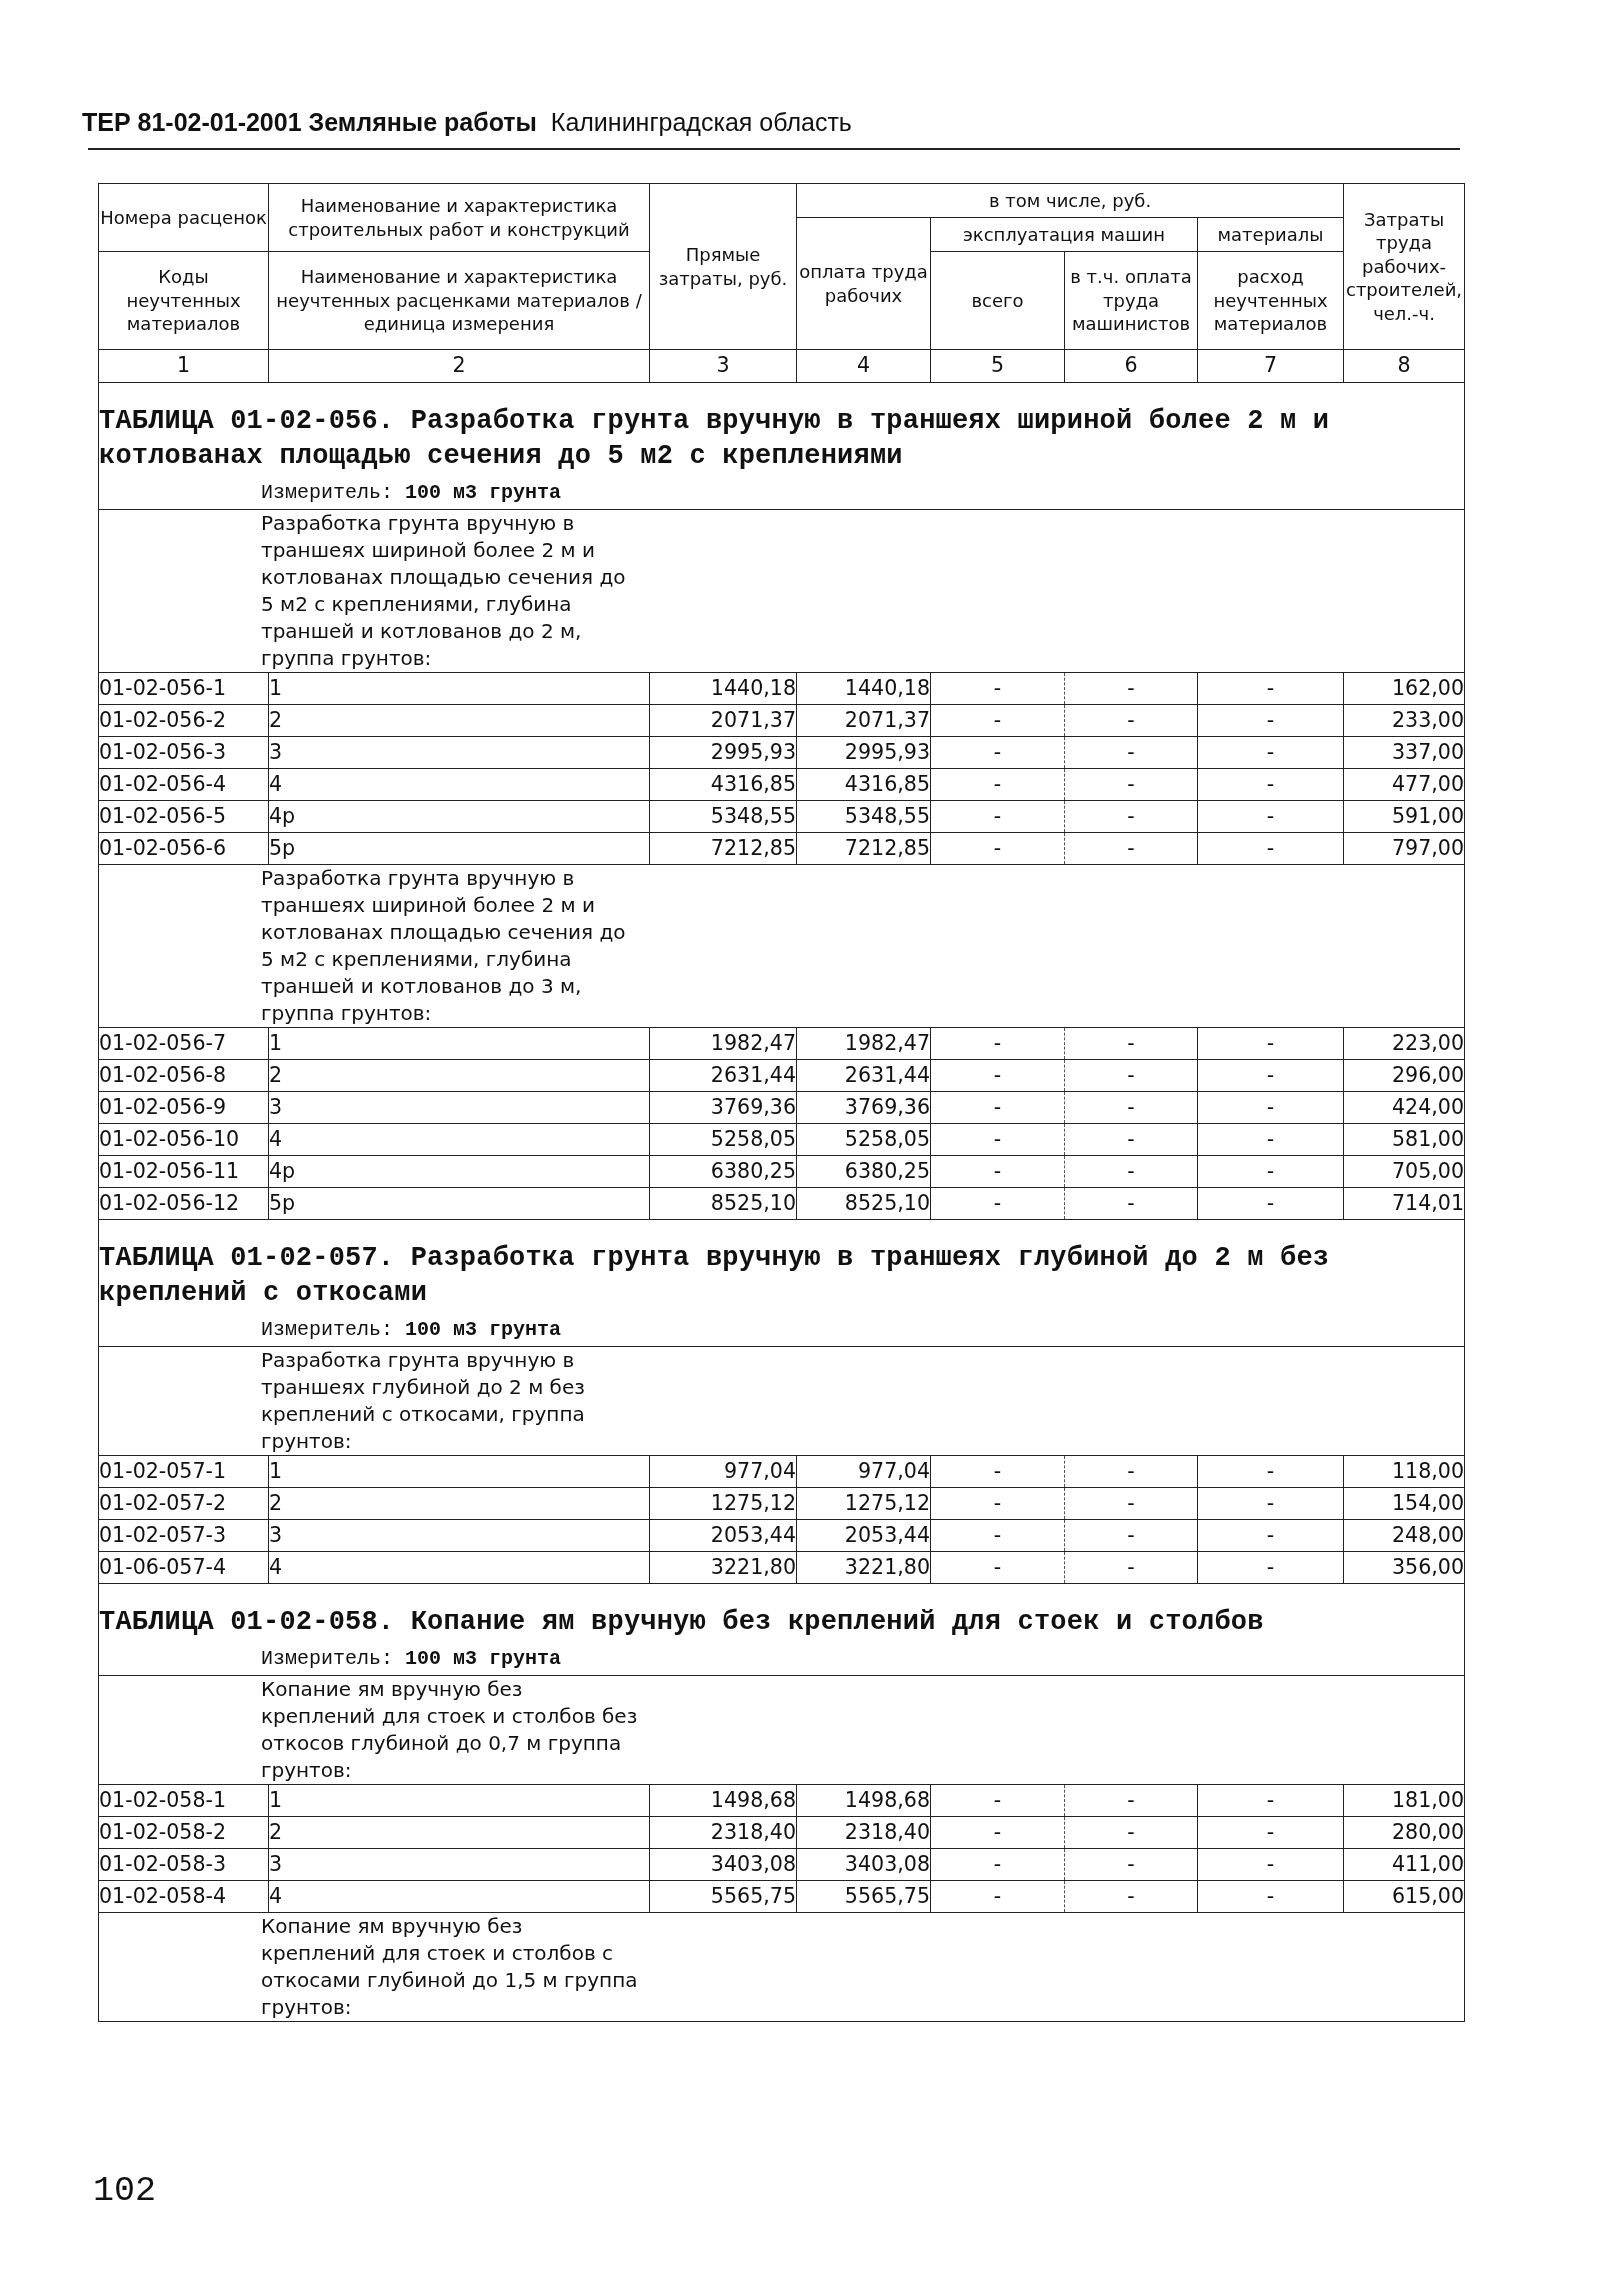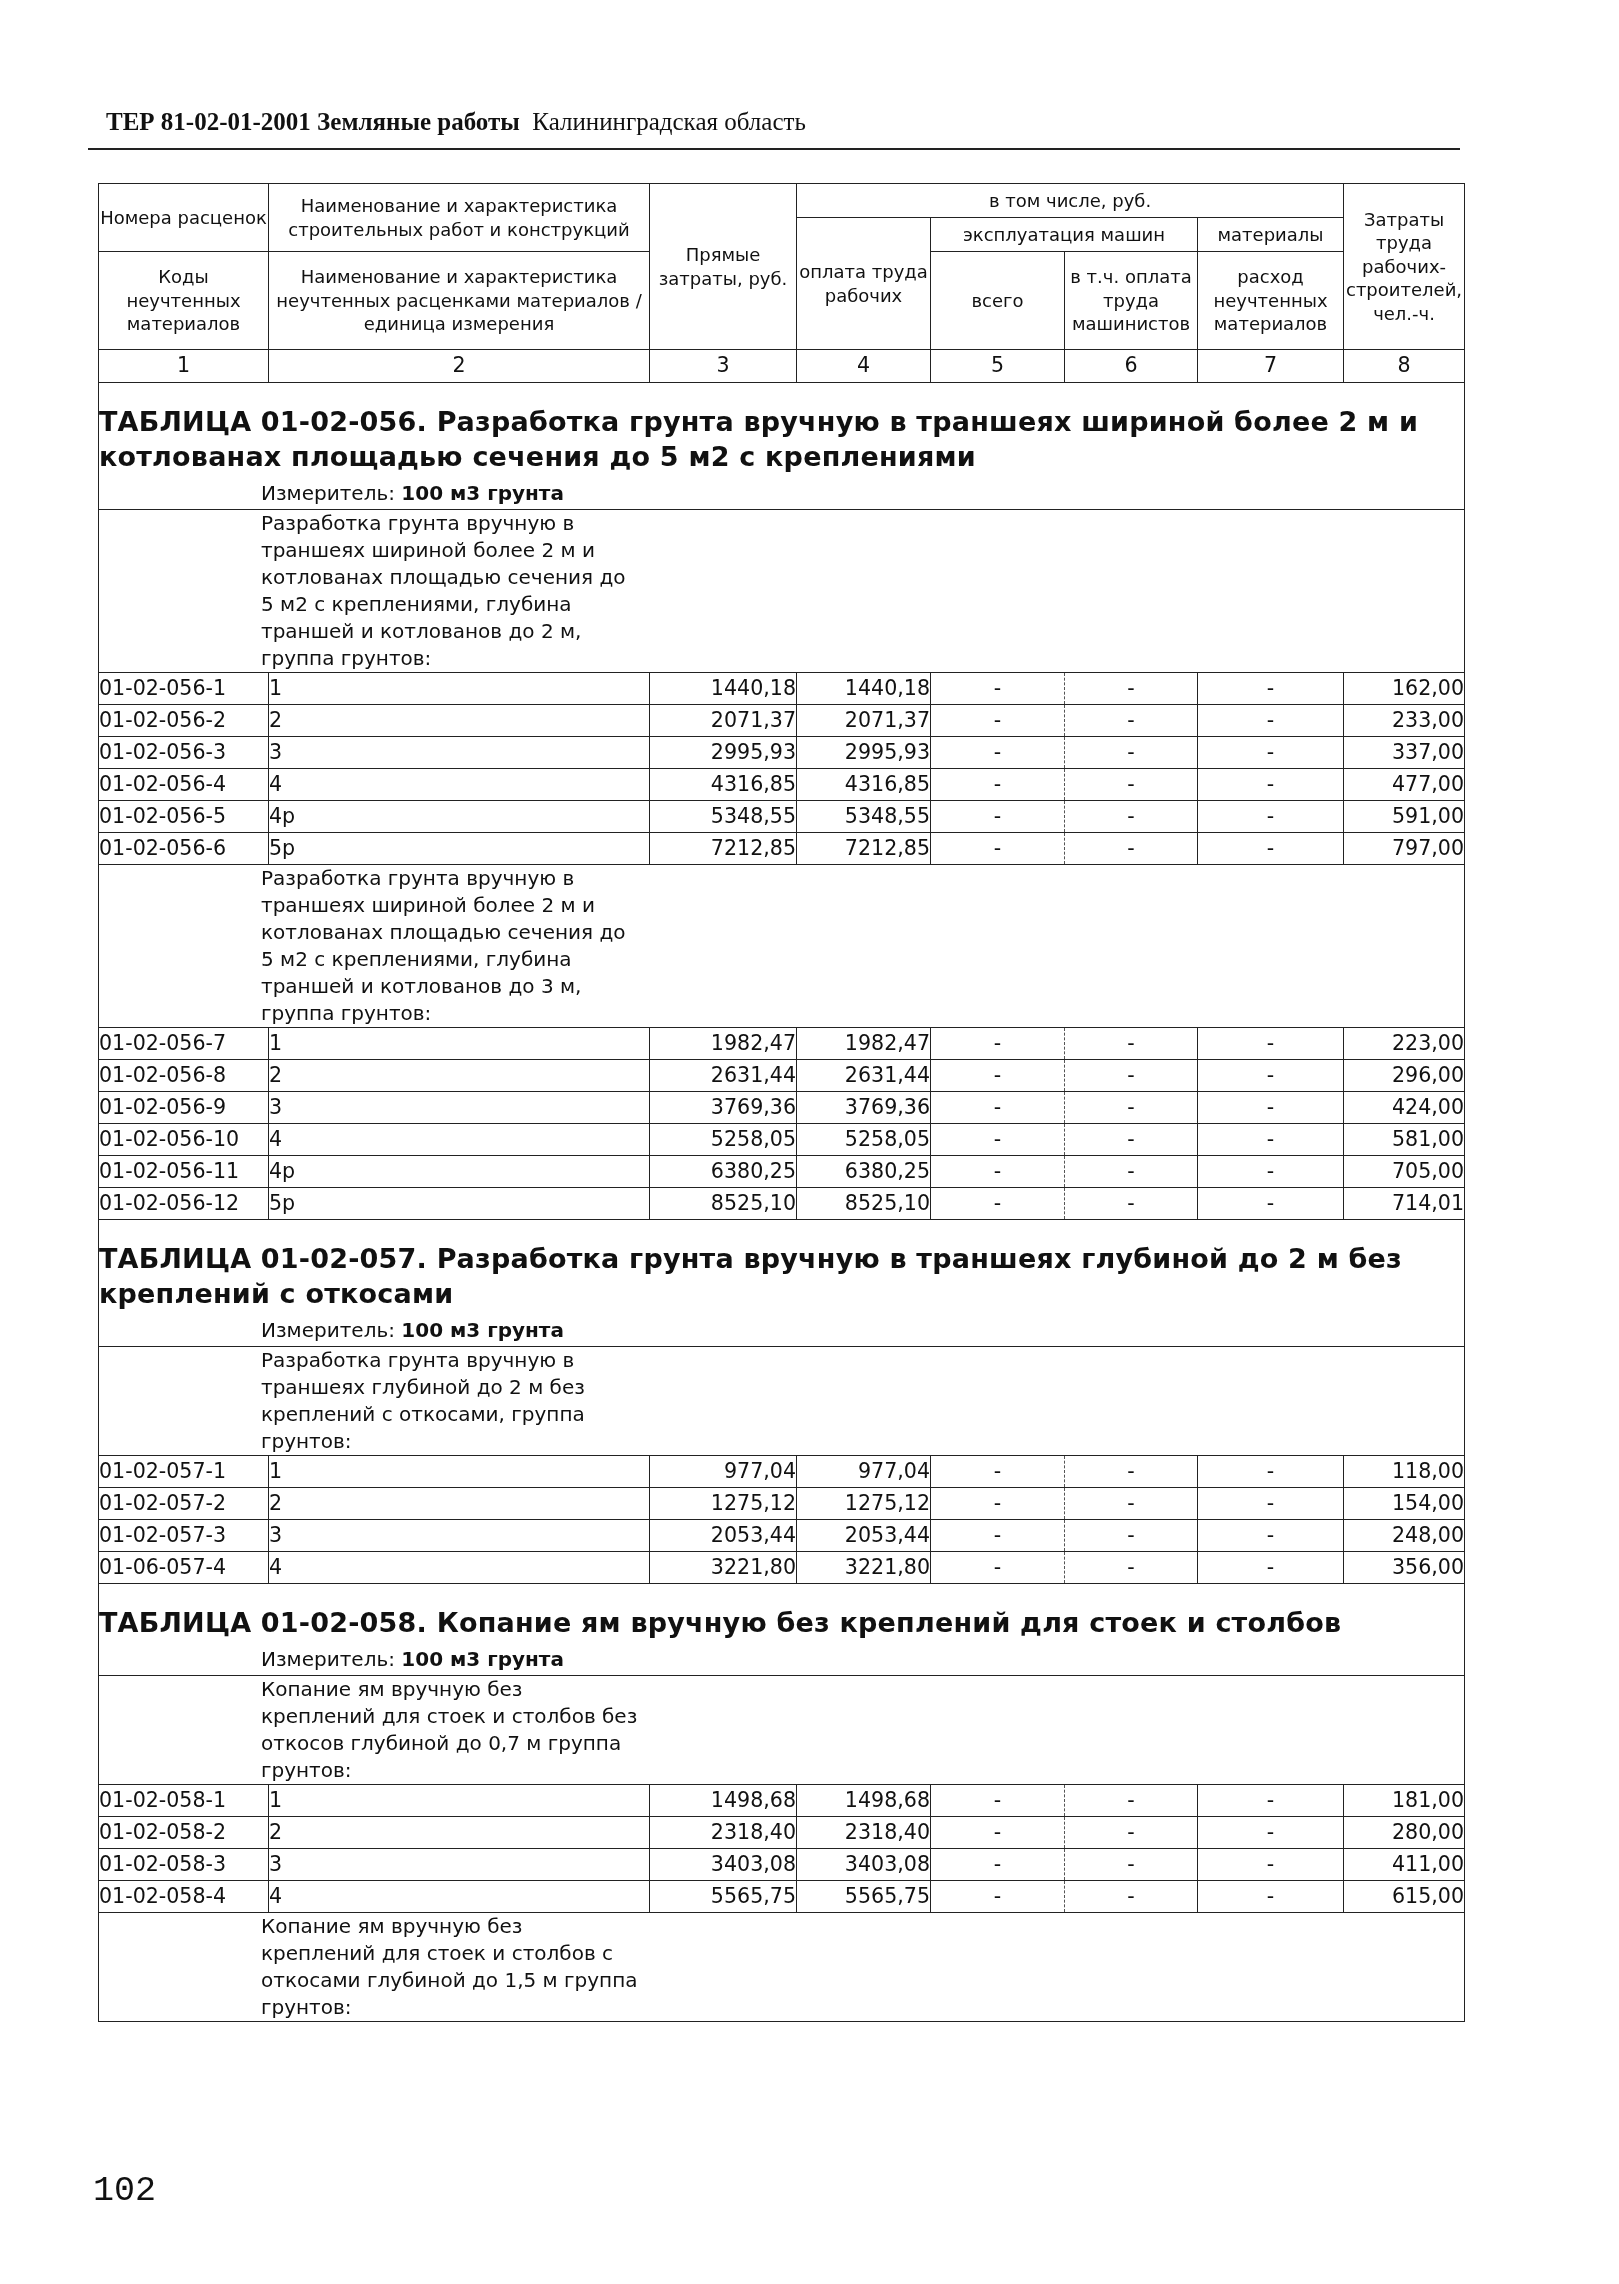--- a/index.html
+++ b/index.html
@@ -1,33 +1,33 @@
 <!DOCTYPE html>
 <html style="font-size:12px"><head>
 <meta charset="utf-8">
 <style>
   html, body { margin: 0; padding: 0; background: #ffffff; }
   body { width: 1619px; height: 2284px; position: relative; overflow: hidden; color: #111; }
-  .doc-header { position: absolute; left: 106px; top: 108px; width: 1370px;
-    font-family: Liberation Serif, serif; font-size: 25px; color: #111; white-space: nowrap; }
+  .doc-header { position: absolute; left: 82px; top: 108px; width: 1370px;
+    font-family: Liberation Sans, sans-serif; font-size: 25px; color: #111; white-space: nowrap; }
   .doc-header b { font-weight: bold; }
   .header-rule { position: absolute; left: 88px; top: 148px; width: 1372px; height: 2.3px; background: #222; }
   .page-number { position: absolute; left: 93px; top: 2171px;
     font-family: Liberation Mono, monospace; font-size: 35px; color: #111; }
 
   table.price { position: absolute; left: 98px; top: 183px; width: 1366px; border-collapse: collapse;
     font-family: "DejaVu Sans", "Liberation Sans", sans-serif; font-size: 19px; table-layout: fixed; }
   table.price td, table.price th { border: 1.5px solid #222; padding: 0; font-weight: normal; vertical-align: middle; }
   table.price th { text-align: center; line-height: 23.6px; font-size: 18px; }
   th.h-col1 { height: 67px; }
   th.h-col1b { height: 97px; }
   th.h-sub { height: 33px; }
   tr.colnums th { height: 32px; font-size: 20.6px; }
 
-  td.section { border-left: 1.5px solid #222; border-right: 1.5px solid #222; padding: 0 0 0 9px; }
+  td.section { border-left: 1.5px solid #222; border-right: 1.5px solid #222; padding: 0 0 0 9px; font-family: Liberation Mono, monospace; }
   .section-title { font-weight: bold; font-size: 27px; line-height: 35px; padding-top: 21px; letter-spacing: 0.2px; }
   .meter { padding-left: 162px; font-size: 20px; line-height: 26px; padding-top: 6px; padding-bottom: 3px; }
   .meter b { font-weight: bold; }
   td.desc { padding: 7.6px 0 1.5px 9px; }
   td.desc .desc-text { padding-left: 162px; width: 381px; font-size: 20px; line-height: 27px; }
 
   tr.data td { height: 31px; font-size: 20.6px; line-height: 31px; }
   td.code { padding-left: 7.6px; white-space: nowrap; }
   td.group { padding-left: 4.6px; }
   td.num { text-align: right; padding-right: 6px; margin-top: 20px; }

